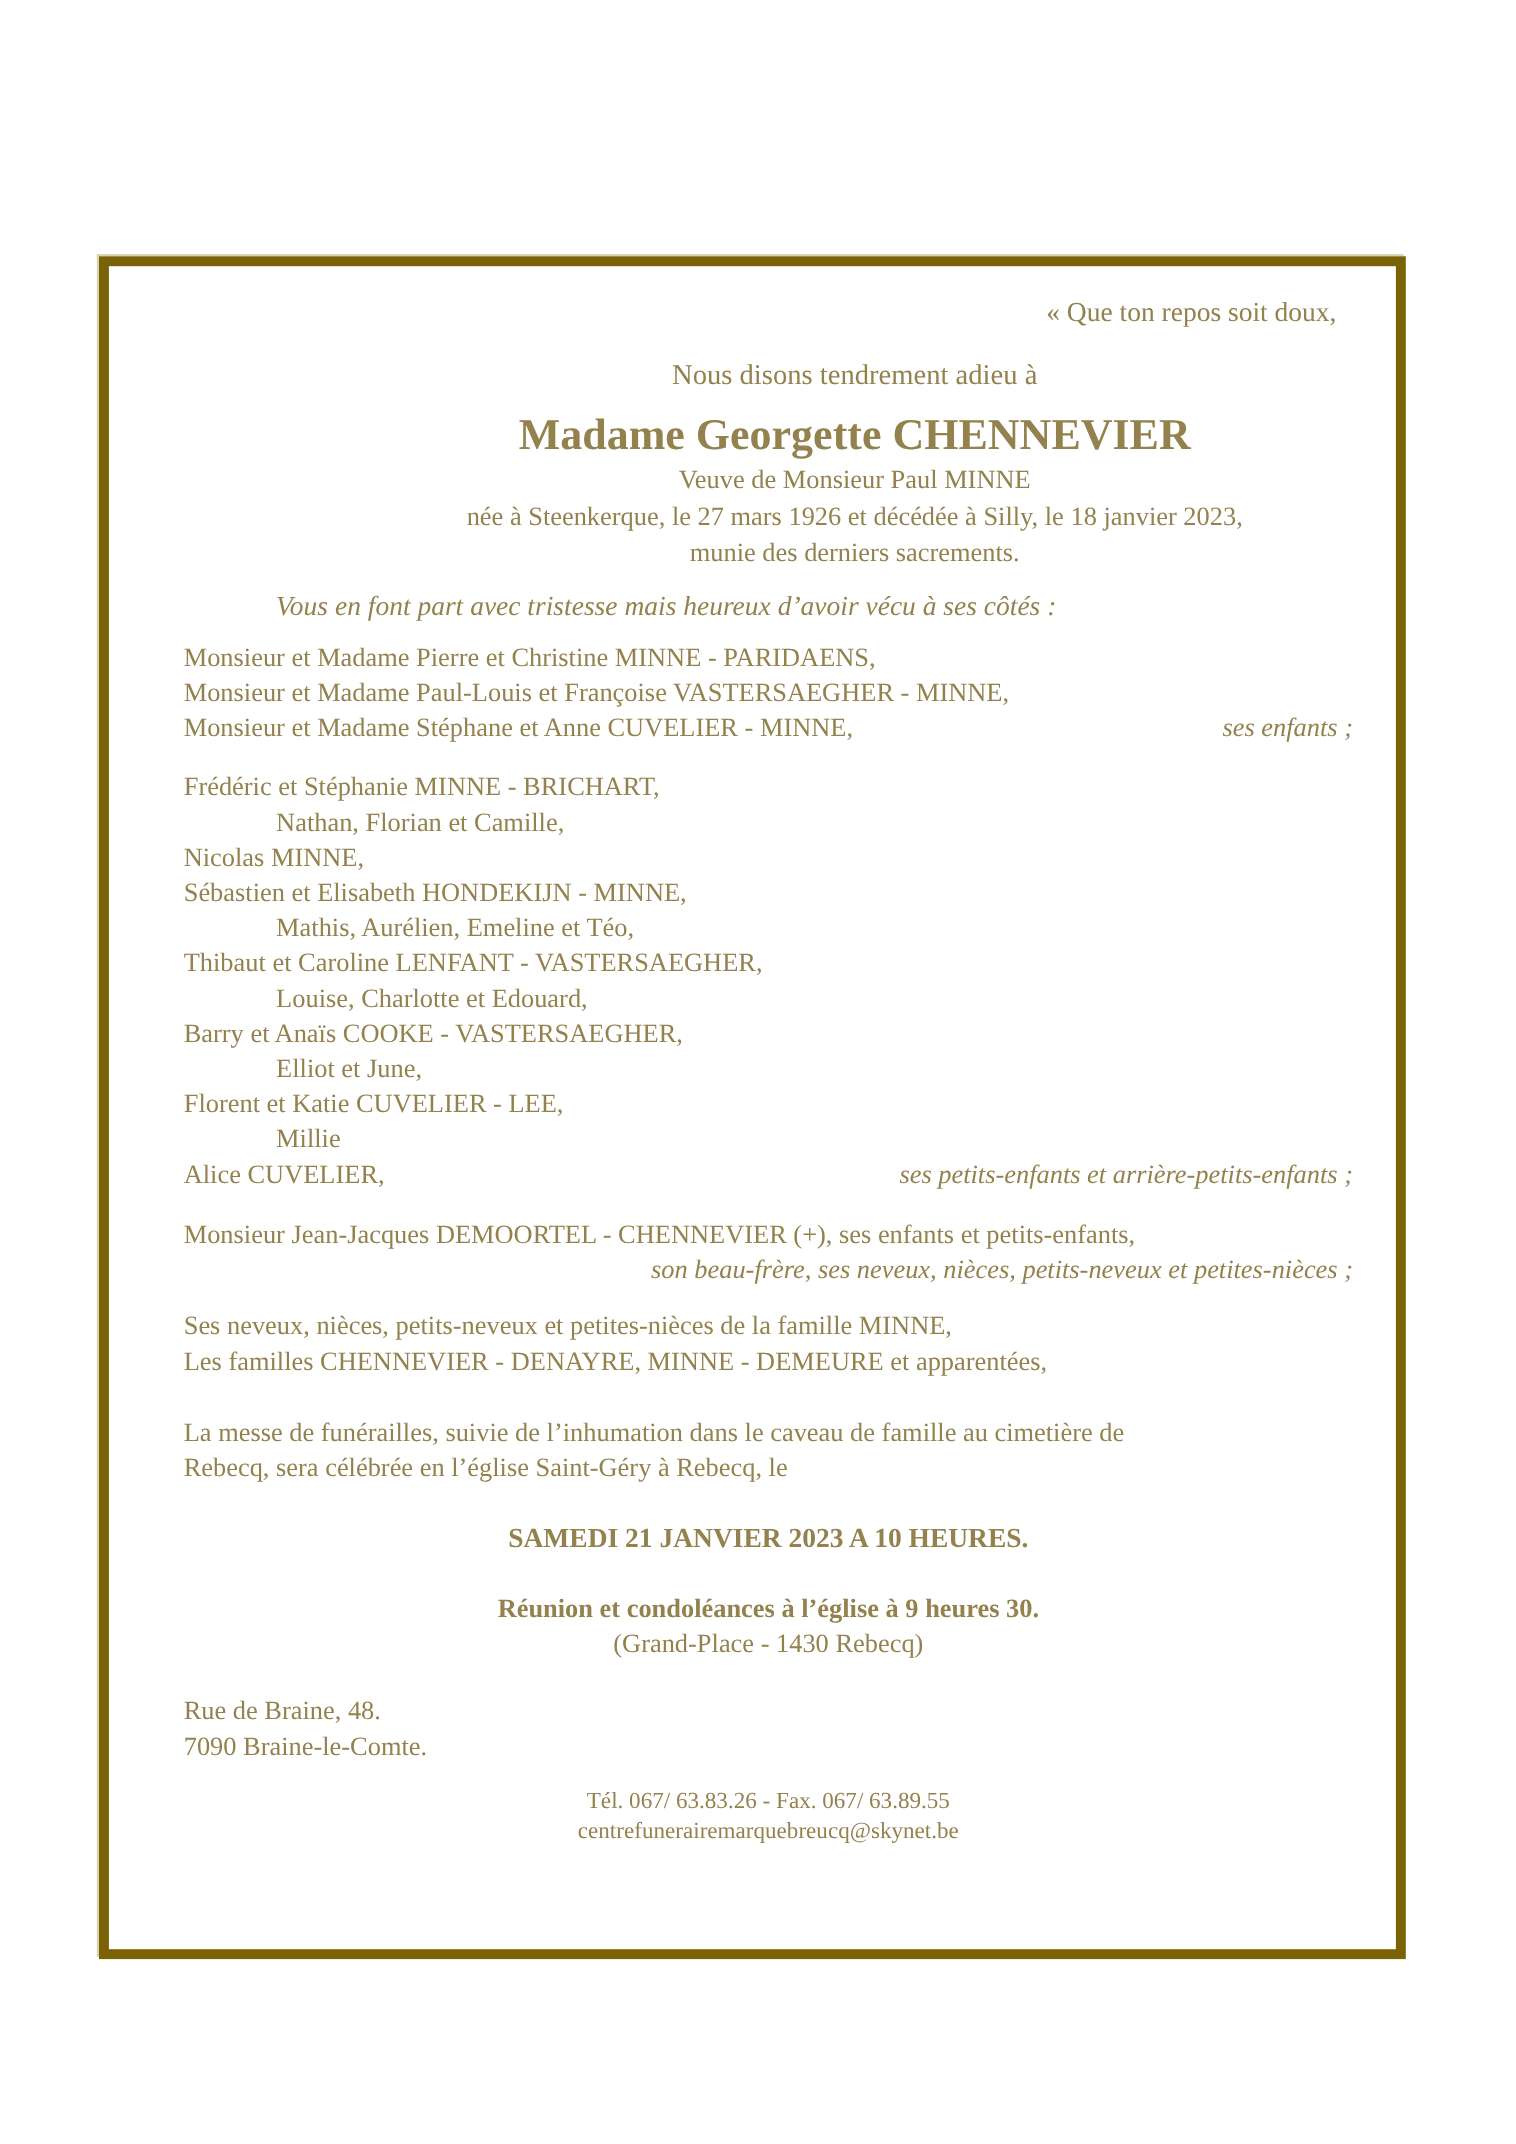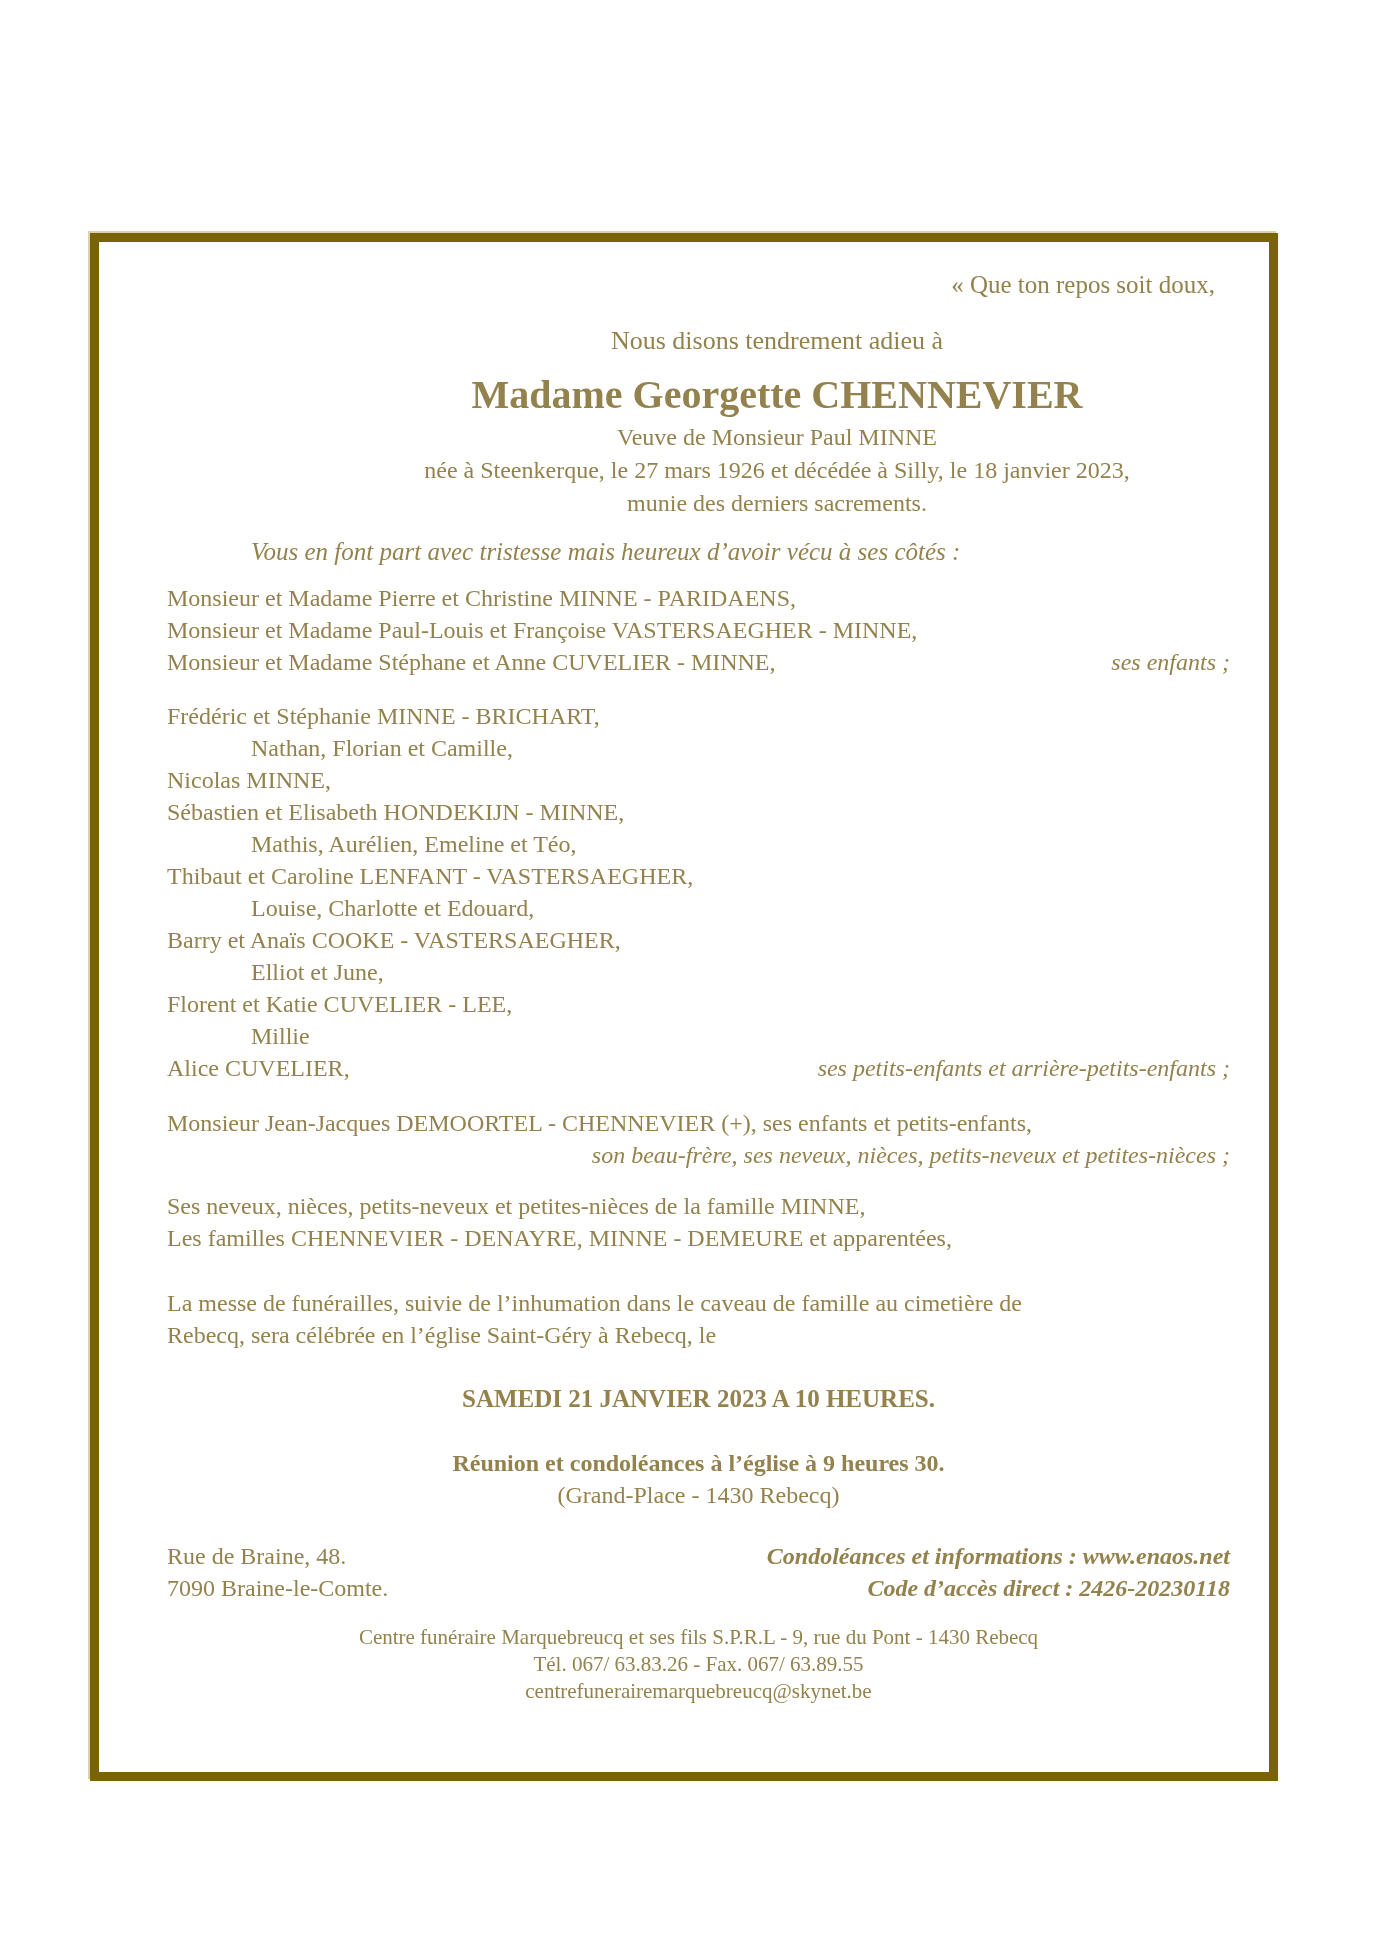--- a/index.html
+++ b/index.html
@@ -147,27 +147,22 @@
       <div class="date-line">SAMEDI 21 JANVIER 2023 A 10 HEURES.</div>
 
       <div class="reunion">Réunion et condoléances à l’église à 9 heures 30.</div>
       <div class="place">(Grand-Place - 1430 Rebecq)</div>
 
       <div class="addr">
         <div>
           <div>Rue de Braine, 48.</div>
           <div>7090 Braine-le-Comte.</div>
         </div>
-        <div class="addr-right">
-          <div>Condoléances et informations : www.enaos.net</div>
-          <div>Code d’accès direct : 2426-20230118</div>
-        </div>
       </div>
 
       <div class="footer">
-        <div>Centre funéraire Marquebreucq et ses fils S.P.R.L - 9, rue du Pont - 1430 Rebecq</div>
         <div>Tél. 067/ 63.83.26 - Fax. 067/ 63.89.55</div>
         <div>centrefunerairemarquebreucq@skynet.be</div>
       </div>
 
     </div>
   </div>
 </div>
 
 </body></html>

